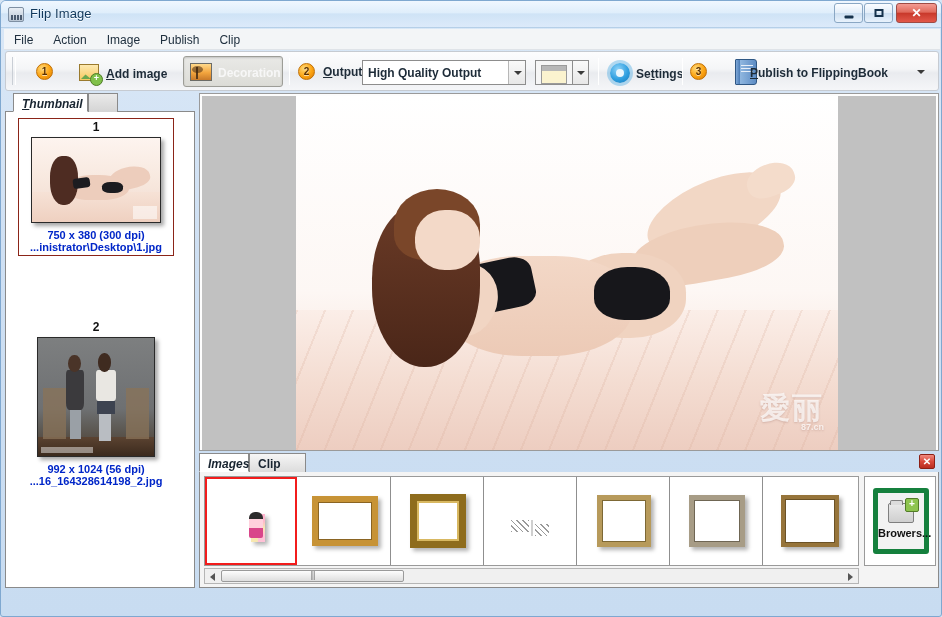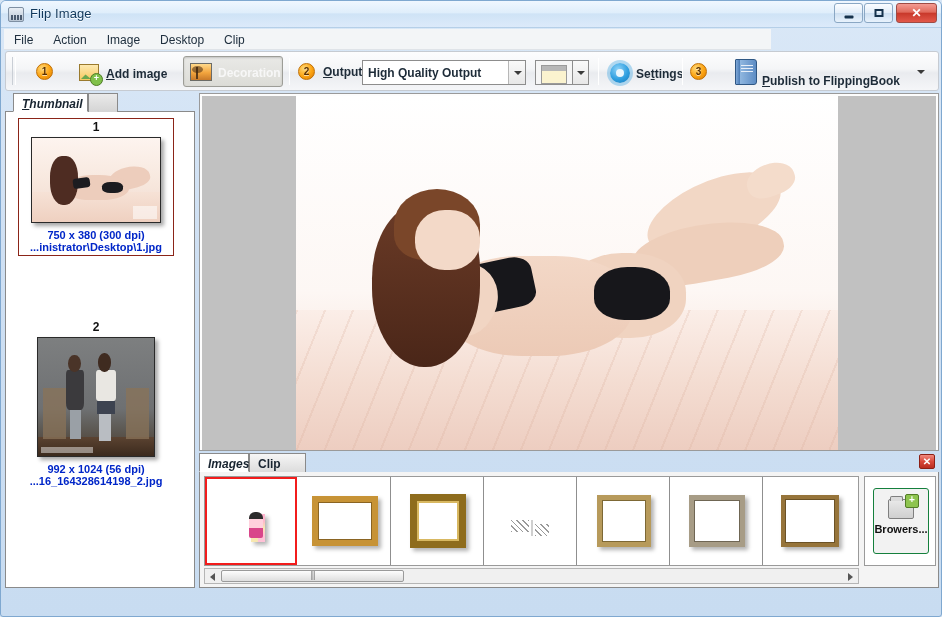--- a/index.html
+++ b/index.html
@@ -67,21 +67,21 @@
     font-style: normal; font-size: 11px; color: #16324c;
     line-height: 1;
   }
   #btn-close i { color: #fff; font-size: 12px; font-weight: bold; }
   #btn-min i { width: 9px; height: 3px; background: #16324c; border-radius: 1px; margin-top:4px;}
   #btn-max i { width: 9px; height: 8px; border: 2px solid #16324c; }
 
   
   #menubar {
     position: absolute; left: 3px; top: 28px;
-    width: 767px; height: 21px;
+    width: 936px; height: 21px;
     background: #f3f5f7;
     border-bottom: 1px solid #dfe3e8;
   }
   .menu-item {
     position: relative; float: left;
     padding: 4px 10px 3px 10px;
     font-size: 12px; color: #20303f;
     cursor: default;
   }
 
@@ -397,21 +397,21 @@
     border-top:4px solid transparent;border-bottom:4px solid transparent;border-right:5px solid #555;}
   .sb-arrow.r:after{content:"";position:absolute;right:5px;top:4px;
     border-top:4px solid transparent;border-bottom:4px solid transparent;border-left:5px solid #555;}
 
   #browse-box{
     position:absolute; left:664px; top:4px; width:72px; height:90px;
     background:#fff; border:1px solid #9a9a9a;
   }
   #browse-btn{
     position:absolute; left:8px; top:11px; width:56px; height:66px;
-    background:#f2f2f2; border:1px solid #15803d; border-radius:3px;
+    background:#f2f2f2; border:5px solid #15803d; border-radius:3px;
     text-align:center;
   }
   #browse-icon{
     position:relative; margin:10px auto 4px auto; width:26px;height:20px;
     background:linear-gradient(to bottom,#e9e9e9,#cfcfcf);
     border:1px solid #7f7f7f; border-radius:2px 4px 2px 2px;
   }
   #browse-icon:before{content:"";position:absolute;left:1px;top:-4px;width:11px;height:4px;
     background:#dcdcdc;border:1px solid #7f7f7f;border-bottom:none;border-radius:2px 2px 0 0;}
   #browse-icon:after{content:"+";position:absolute;right:-6px;top:-6px;width:12px;height:12px;
@@ -456,21 +456,21 @@
       </div>
     <div class="winbtn" id="btn-close">
         <i>✕</i>
       </div>
   </div>
 
   <div id="menubar">
     <div class="menu-item">File</div>
     <div class="menu-item">Action</div>
     <div class="menu-item">Image</div>
-    <div class="menu-item">Desktop</div>
+    <div class="menu-item">Publish</div>
     <div class="menu-item">Clip</div>
   </div>
 
   <div id="toolbar">
     <div class="grip" style="left:6px;"></div>
 
     <div class="step-badge" style="left:30px;">1</div>
 
     <div class="tb-btn" style="left:66px; top:7px; width:104px; height:26px;">
       <span class="ico-addimage" style="left:6px; top:4px;"></span>
@@ -504,21 +504,21 @@
       <span class="ico-gear" style="left:5px; top:3px;"></span>
       <span class="tb-label" style="left:31px; top:7px;">Se<span class="ul">t</span>tings</span>
     </div>
 
     <div class="tb-sep" style="left:676px;"></div>
 
     <div class="step-badge" style="left:684px;">3</div>
 
     <div class="tb-btn" style="left:723px; top:4px; width:180px; height:31px;">
       <span class="ico-book" style="left:5px; top:2px;"></span>
-      <span class="tb-label" style="left:32px; top:9px;margin-top:8px;"><span class="ul">P</span><span>ublish to FlippingBook</span></span>
+      <span class="tb-label" style="left:20px; top:9px;"><span class="ul">P</span><span>ublish to FlippingBook</span></span>
     </div>
 
     <div class="flat-arrow" style="left:903px; top:7px; width:24px; height:26px;"></div>
   </div>
 
   <div id="left-panel">
     <div class="tabstrip">
       <div class="tab active" style="left:8px; width:75px;"><span class="ul">T</span><span>humbnail</span></div>
       <div class="tab" style="left:83px; width:30px; background:linear-gradient(to bottom,#eaeaea,#d4d4d4);"></div>
     </div>
@@ -576,20 +576,24 @@
         <span class="mp-foot"></span>
         <span class="mp-legB"></span>
         <span class="mp-hip"></span>
         <span class="mp-torso"></span>
         <span class="mp-brief"></span>
         <span class="mp-bra"></span>
         <span class="mp-arm"></span>
         <span class="mp-hair"></span>
         <span class="mp-hair2"></span>
         <span class="mp-face"></span>
+        <div id="watermark">
+          <span>愛丽</span>
+          <small>87.cn</small>
+        </div>
       </div>
     </div>
   </div>
 
   <div id="frame-panel">
     <div id="fp-tabs">
       <div class="tab active" style="left:0px; width:50px;">Images</div>
       <div class="tab" style="left:50px; width:57px;">Clip Art</div>
       <div id="fp-close">✕</div>
     </div>

